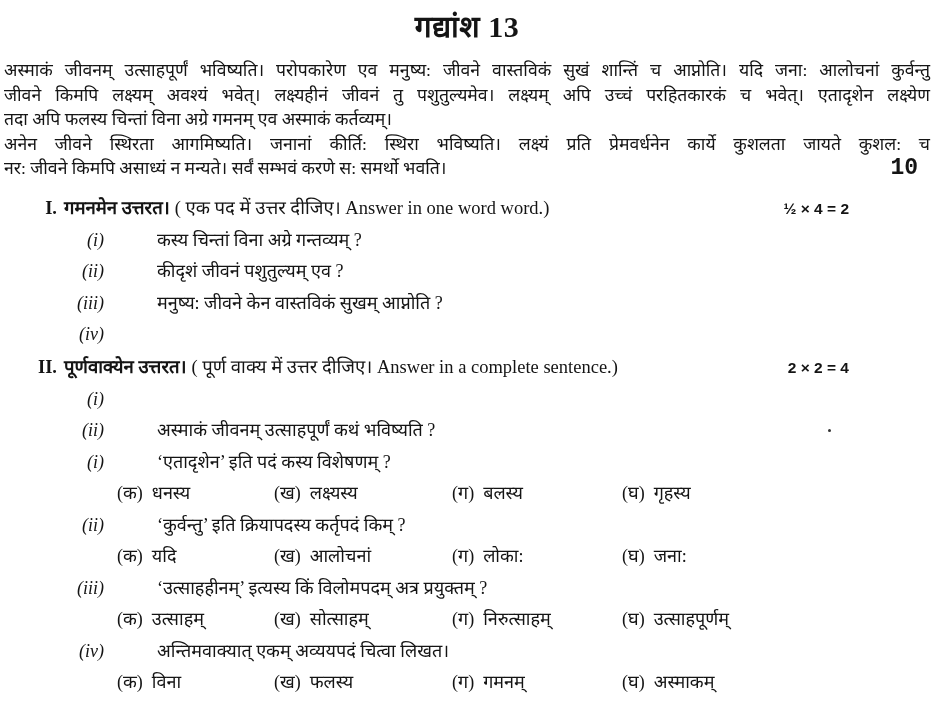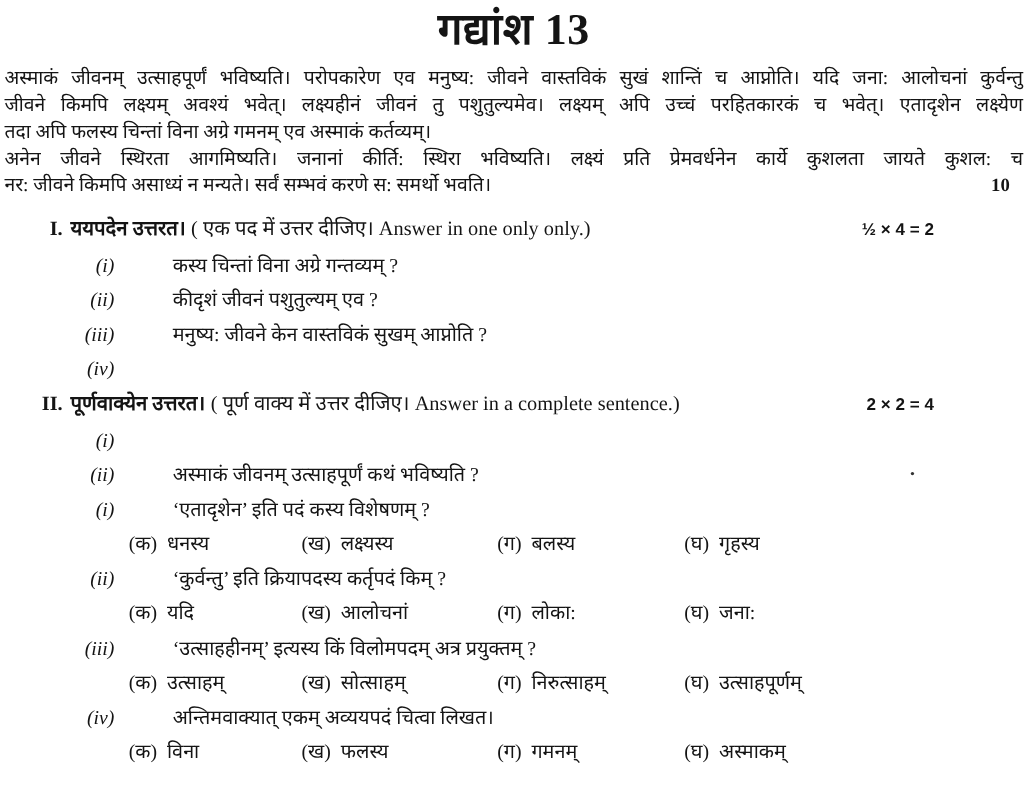--- a/index.html
+++ b/index.html
@@ -9,37 +9,37 @@
     position: relative;
     font-family: "Liberation Serif", "DejaVu Serif", serif;
     color: #141414;
     overflow: hidden;
   }
   .page { padding: 6px 4px 0 4px; }
 
   .doc-title {
     text-align: center;
     font-weight: 700;
-    font-size: 40px;
+    font-size: 30px;
     line-height: 34px;
     margin: 4px 0 14px 0;
     letter-spacing: 0.5px;
   }
 
   
   .passage { font-size: 17.6px; line-height: 24.5px; }
   .pline { white-space: normal; }
   .pline.full { text-align: justify; text-align-last: justify; }
   .pline.last-row { display: flex; align-items: baseline; justify-content: space-between; }
   .passage-marks {
     margin-left: auto;
     margin-right: 12px;
-    font-family: Liberation Serif, serif;
-    font-weight: 700;
-    font-size: 17px;
+    font-family: Liberation Mono, monospace;
+    font-weight: 700;
+    font-size: 23px;
   }
 
   
   .sections { margin-top: 16px; }
   .section-heading {
     display: flex;
     align-items: baseline;
     font-size: 18.5px;
     line-height: 23px;
     margin-bottom: 10px;
@@ -113,22 +113,22 @@
       <span>नर: जीवने किमपि असाध्यं न मन्यते। सर्वं सम्भवं करणे स: समर्थो भवति।</span>
       <span class="passage-marks">10</span>
     </div>
   </div>
 
   <div class="sections">
 
     <div class="section">
       <div class="section-heading">
         <span class="sec-numeral">I.</span>
-        <span class="sec-heading-text">ययपदेन उत्तरत।</span>
-        <span class="sec-subheading">( एक पद में उत्तर दीजिए। Answer in one only only.)</span>
+        <span class="sec-heading-text">गमनमेन उत्तरत।</span>
+        <span class="sec-subheading">( एक पद में उत्तर दीजिए। Answer in one word word.)</span>
         <span class="sec-marks">½ × 4 = 2</span>
       </div>
       <div class="q-row">
         <span class="q-num">(i)</span>
         <span class="q-text">कस्य चिन्तां विना अग्रे गन्तव्यम् ?</span>
       </div>
       <div class="q-row">
         <span class="q-num">(ii)</span>
         <span class="q-text">कीदृशं जीवनं पशुतुल्यम् एव ?</span>
       </div>

